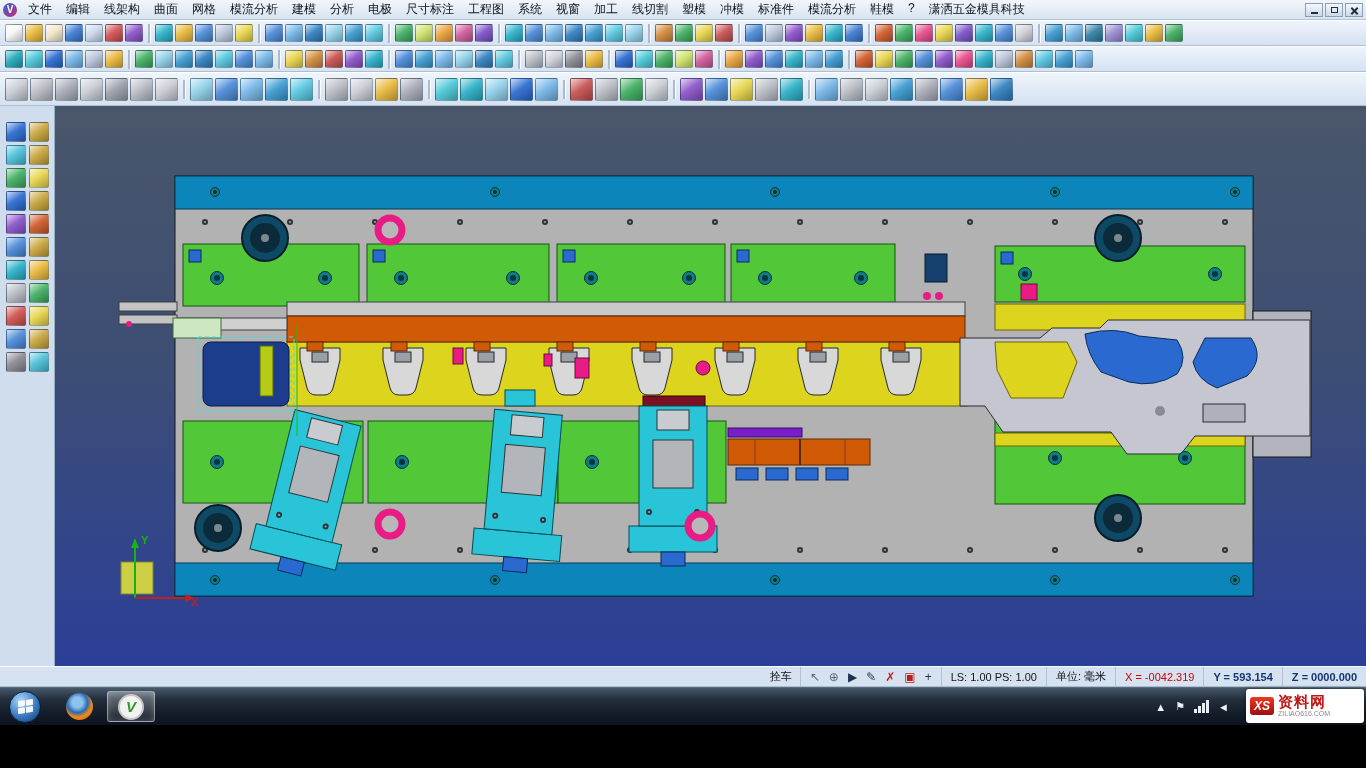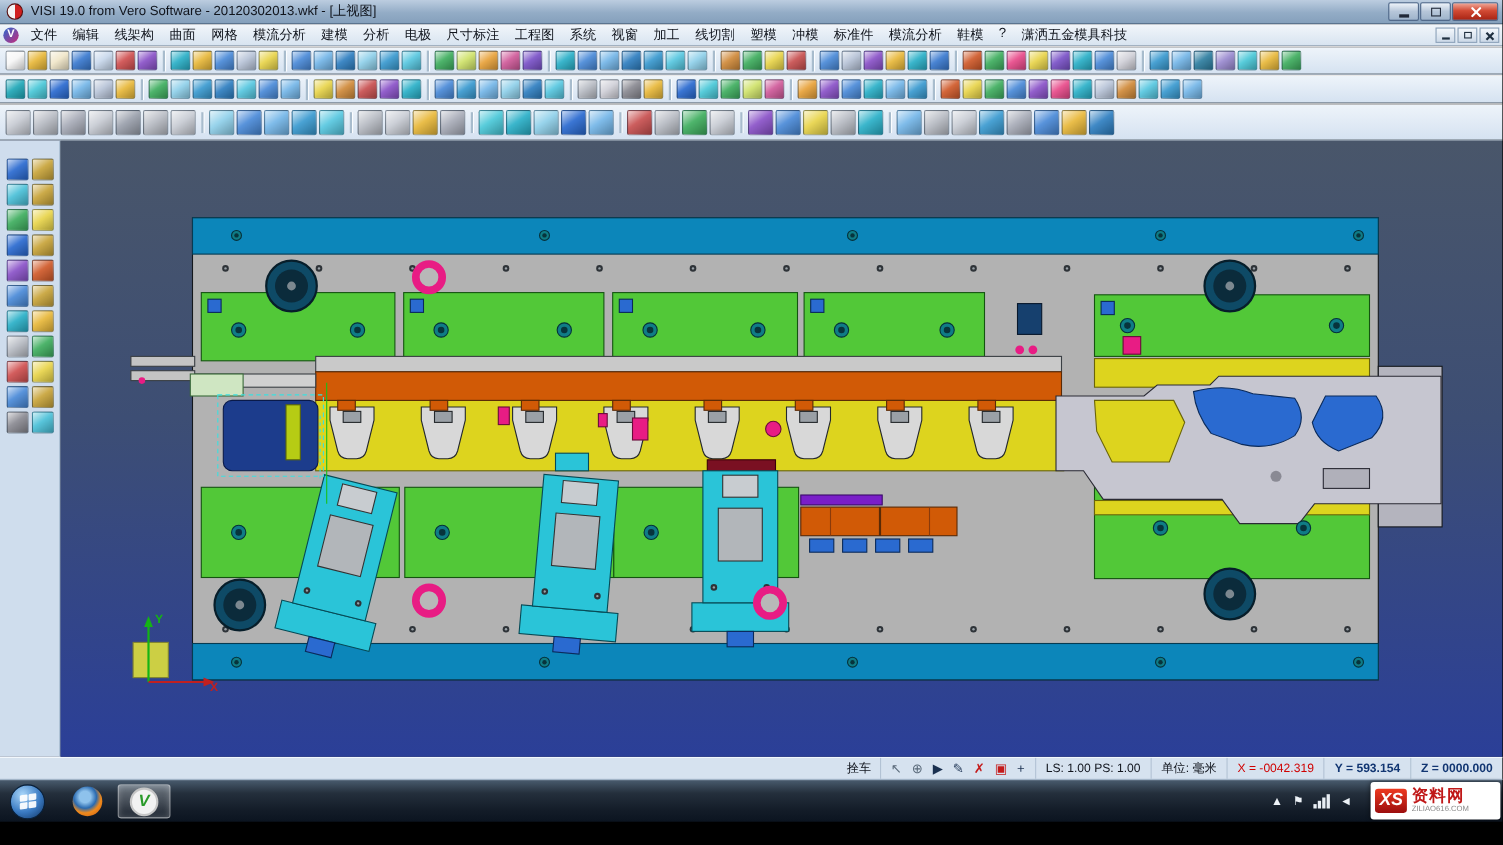--- a/index.html
+++ b/index.html
@@ -81,46 +81,30 @@
   .flag div{background:rgba(255,255,255,.93);border-radius:1px}
   .taskbtn{width:48px;height:31px;border-radius:3px;display:flex;align-items:center;justify-content:center;margin-left:4px}
   .taskbtn.active{background:linear-gradient(rgba(255,255,255,.3),rgba(255,255,255,.07));border:1px solid rgba(255,255,255,.45);box-shadow:inset 0 0 6px rgba(255,255,255,.25)}
   .ff-icon{width:27px;height:27px;border-radius:50%;background:radial-gradient(circle at 42% 35%,#8ec2ec 22%,#2a6ab0 44%,#ef8a1d 62%,#c4560e)}
   .visi-icon{width:26px;height:26px;border-radius:50%;background:#f2f2f2;border:2px solid #c6c6c6;display:flex;align-items:center;justify-content:center;color:#2a9a2a;font-weight:bold;font-size:15px;font-style:italic}
   .tray{margin-left:auto;display:flex;align-items:center;gap:9px;color:#eef3f8;padding-right:132px;font-size:11px}
   .netbars{display:flex;align-items:flex-end;gap:1px}
   .netbars div{width:3px;background:#e8eef4}
   .nb1{height:4px}.nb2{height:7px}.nb3{height:10px}.nb4{height:13px}
   .watermark{position:absolute;right:2px;bottom:2px;width:118px;height:34px;background:#fff;border-radius:3px;display:flex;align-items:center;padding:2px 4px;gap:4px;box-shadow:0 0 4px rgba(0,0,0,.5)}
-  .wm-logo{background:linear-gradient(#ee3a20,#9c0e0e);color:#fff;font-weight:bold;font-style:italic;font-size:16px;padding:2px 4px;border-radius:3px}
+  .wm-logo{background:linear-gradient(#ee3a20,#9c0e0e);color:#fff;font-weight:bold;font-style:italic;font-size:12px;padding:2px 4px;border-radius:3px}
   .wm-col{display:flex;flex-direction:column;line-height:1.05}
   .wm-title{color:#c01818;font-weight:bold;font-size:15px;letter-spacing:1px}
   .wm-site{color:#8a8a8a;font-size:7px}
 </style>
 </head>
 <body>
 
 <div class="screen">
 
-  <div class="titlebar">
-    <div class="app-icon"></div>
-    <div class="title-text">VISI 19.0  from Vero Software - 20120302013.wkf - [上视图]</div>
-    <div class="winbtns">
-      <div class="wbtn">
-          <div class="g-min"></div>
-        </div>
-      <div class="wbtn">
-          <div class="g-max"></div>
-        </div>
-      <div class="wbtn close">
-          <div class="g-x1"></div>
-          <div class="g-x2"></div>
-        </div>
-    </div>
-  </div>
 
   <div class="menubar">
     <div class="menu-logo">V</div>
     <div style="display:flex">
         <span class="item">文件</span>
         <span class="item">编辑</span>
         <span class="item">线架构</span>
         <span class="item">曲面</span>
         <span class="item">网格</span>
         <span class="item">模流分析</span>

